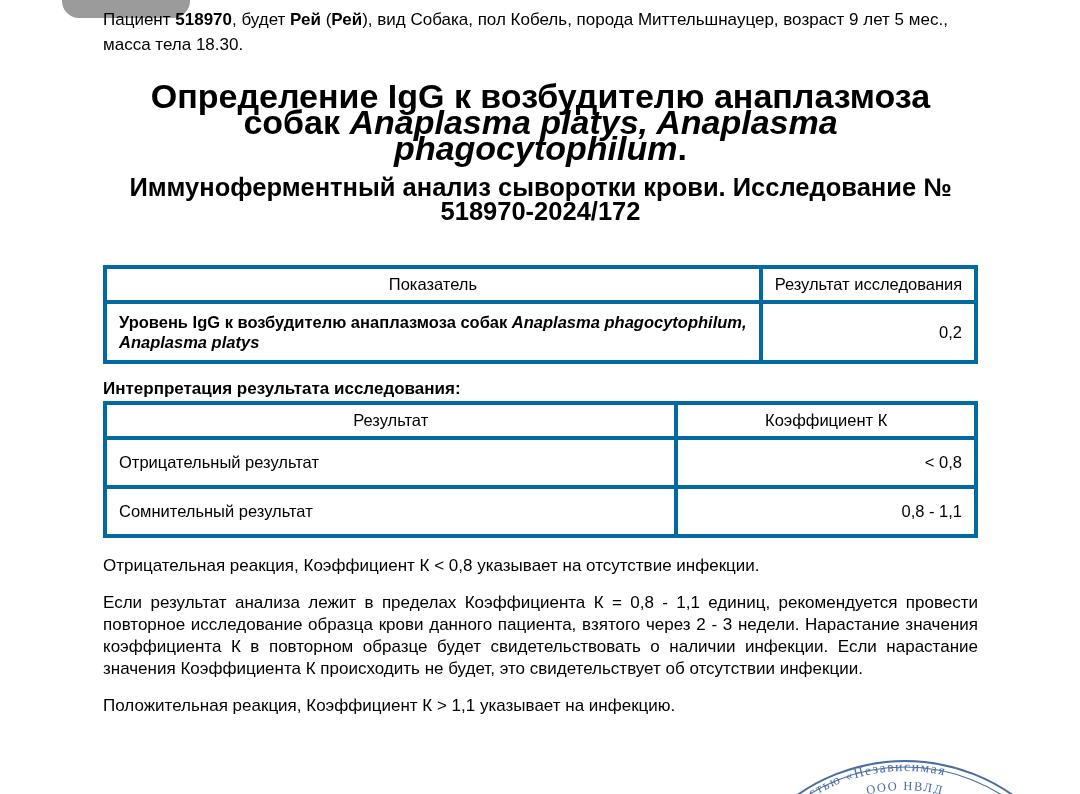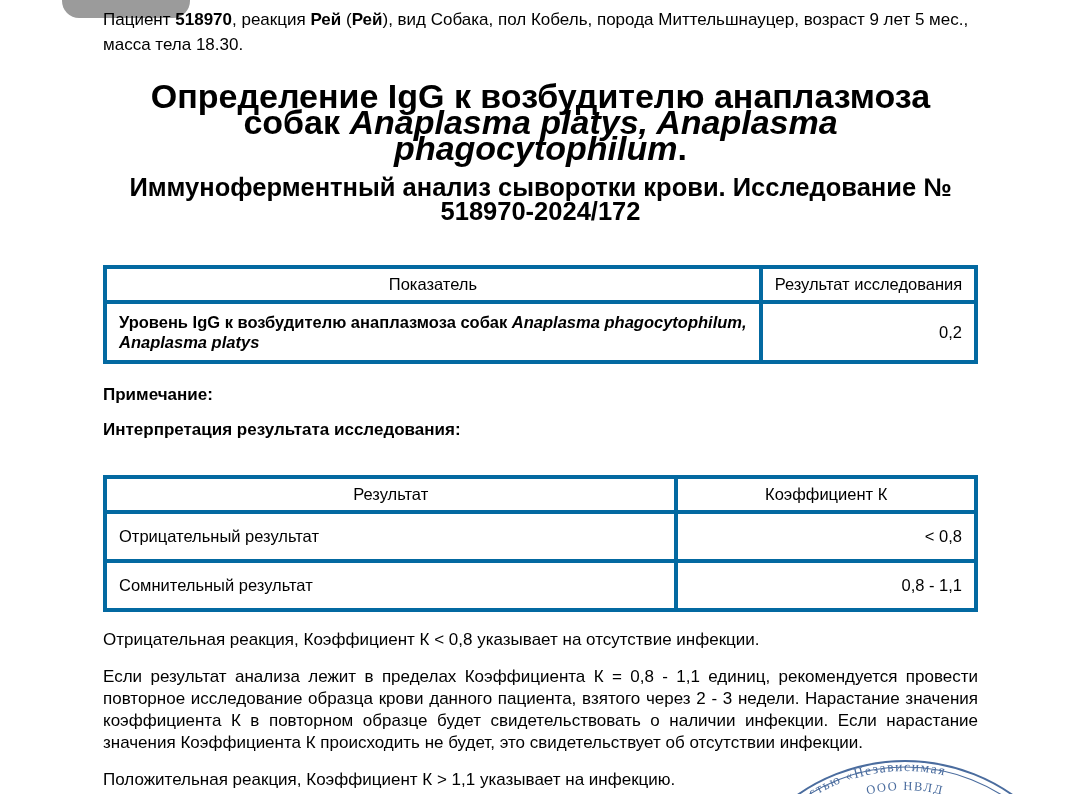--- a/index.html
+++ b/index.html
@@ -62,21 +62,21 @@
     line-height: 20px;
     width: 75.3%;
   }
   .result-table td.value-cell {
     text-align: right;
     vertical-align: middle;
     padding: 8px 12px;
   }
   .note-label { margin-top: 21px; font-weight: bold; }
   .interp-label { margin-top: 15px; font-weight: bold; }
-  .interp-table { margin-top: 35px; border-radius: 23px; }
+  .interp-table { margin-top: 2px; border-radius: 23px; }
   .interp-table td { padding: 13px 12px; }
   .interp-table td.coef-cell { text-align: right; width: 34.4%; }
   .para { margin-top: 15px; line-height: 22px; }
   .para-justify { text-align: justify; }
   .para-first { margin-top: 17px; }
   .lat { font-style: italic; }
   b, .bold { font-weight: bold; }
   .stamp-svg {
     position: absolute;
     left: 705px;
@@ -87,42 +87,41 @@
     letter-spacing: 1.5px;
   }
 </style>
 </head>
 <body>
 
 <div class="top-pill"></div>
 
 <div class="content">
 
-  <p class="patient-line"><span>Пациент </span><b>518970</b><span>, реакция </span><b>Рей</b><span> (</span><b>Рей</b><span>), вид Собака, пол Кобель, порода Миттельшнауцер, возраст 9 лет 5 мес., масса тела 18.30.</span></p>
+  <p class="patient-line"><span>Пациент </span><b>518970</b><span>, будет </span><b>Рей</b><span> (</span><b>Рей</b><span>), вид Собака, пол Кобель, порода Миттельшнауцер, возраст 9 лет 5 мес., масса тела 18.30.</span></p>
 
   <h1 class="doc-title"><span>Определение IgG к возбудителю анаплазмоза собак </span><span class="lat">Anaplasma platys, Anaplasma phagocytophilum</span><span>.</span></h1>
 
   <h2 class="doc-subtitle">Иммуноферментный анализ сыворотки крови. Исследование № 518970-2024/172</h2>
 
   <table class="result-table">
     <thead>
       <tr>
         <th>Показатель</th>
         <th>Результат исследования</th>
       </tr>
     </thead>
     <tbody>
       <tr>
         <td class="name-cell"><span>Уровень IgG к возбудителю анаплазмоза собак </span><span class="lat">Anaplasma phagocytophilum, Anaplasma platys</span></td>
         <td class="value-cell">0,2</td>
       </tr>
     </tbody>
   </table>
 
-  <p class="note-label">Примечание:</p>
   <p class="interp-label">Интерпретация результата исследования:</p>
 
   <table class="interp-table">
     <thead>
       <tr>
         <th>Результат</th>
         <th>Коэффициент К</th>
       </tr>
     </thead>
     <tbody>

